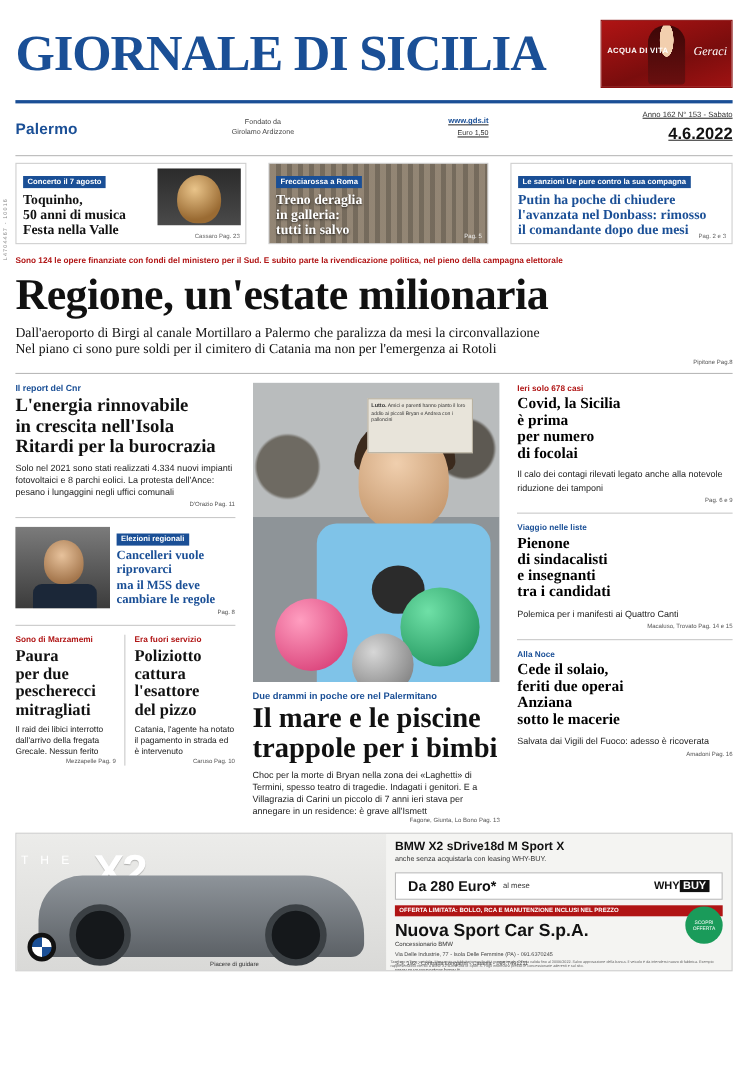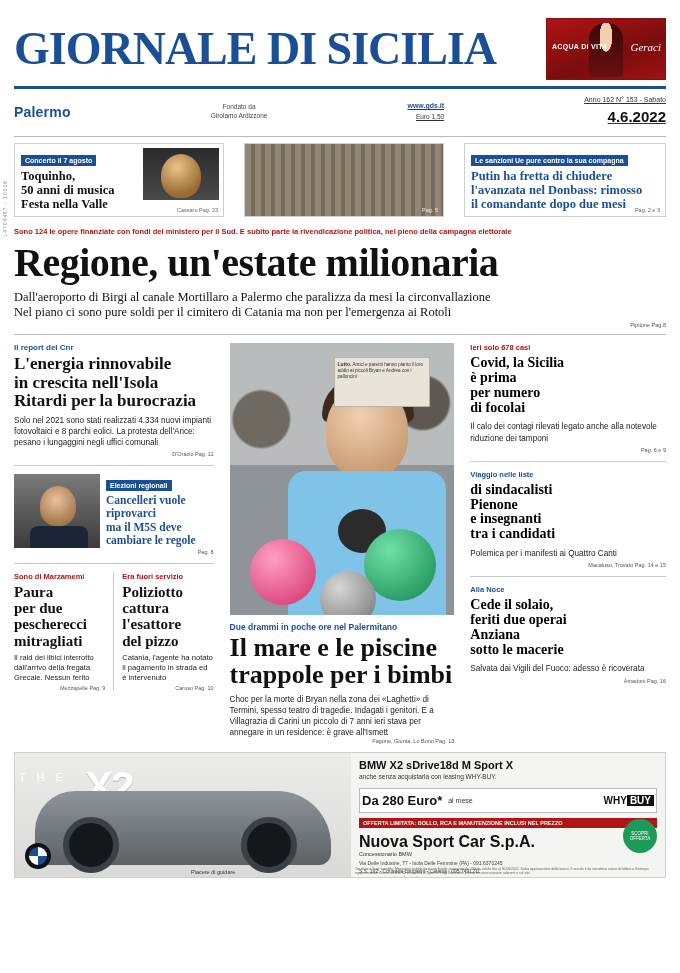--- a/index.html
+++ b/index.html
@@ -13,21 +13,21 @@
   }
   .page {
     position: relative;
     width: 680px; height: 973px;
     background: #ffffff;
     padding: 0 14px;
   }
   
   .masthead {
     display:flex; align-items:center; justify-content:space-between;
-    padding: 18px 0 6px 0;
+    padding: 18px 0 11px 0;
   }
   .logo {
     font-family: "Liberation Serif", serif;
     font-weight: 700;
     font-size: 46px;
     letter-spacing: -1px;
     color: #1a4f96;
     line-height: 1;
     white-space: nowrap;
   }
@@ -257,21 +257,21 @@
   .ad-car:after  { right:34px; }
   .ad-caption { position:absolute; left:176px; bottom:2px; font-size:5.5px;
     color:#333; font-family:"Liberation Sans", sans-serif; }
   .ad-bmw-logo { position:absolute; left:10px; bottom:8px; width:26px; height:26px;
     border-radius:50%; background:conic-gradient(#fff 0 25%, #1a4f96 0 50%, #fff 0 75%, #1a4f96 0);
     border:4px solid #111; }
   .ad-right { flex:1; padding:6px 8px; font-family:"Liberation Sans", sans-serif; }
   .ad-h1 { font-size:11px; font-weight:700; color:#111; }
   .ad-h2 { font-size:6.5px; color:#333; margin-top:2px; }
   .ad-price-row { display:flex; align-items:center; gap:6px; margin-top:8px;
-                  border:1px solid #bbb; background:#fff; padding:4px 2px; }
+                  border:1px solid #bbb; background:#fff; padding:4px 11px; }
   .ad-price { font-size:13px; font-weight:700; color:#111; }
   .ad-whybuy { margin-left:auto; font-size:10px; font-weight:700; color:#111; }
   .ad-whybuy span { background:#111; color:#fff; padding:0 3px; }
   .ad-offer { background:#b01414; color:#fff; font-size:5.5px; font-weight:700;
               padding:2px 4px; margin-top:5px; }
   .ad-dealer { font-size:16px; font-weight:700; margin-top:5px; }
   .ad-dealer-sub { font-size:5.5px; color:#333; }
   .ad-addr { font-size:5px; color:#444; line-height:1.45; margin-top:3px; }
   .ad-seal { position:absolute; right:8px; bottom:24px; width:34px; height:34px;
     border-radius:50%; background:#1a9b5a; color:#fff; font-size:4.5px;
@@ -331,26 +331,32 @@
       </div>
       <div class="kicker">Concerto il 7 agosto</div>
       <div class="t-title" style="white-space:pre-line;width:124px;">Toquinho,
 50 anni di musica
 Festa nella Valle</div>
       <div class="t-page">Cassaro Pag. 23</div>
     </div>
 
     <div class="teaser t2">
       <div class="rail"></div>
+      <div class="t2-inner">
+        <div class="kicker">Frecciarossa a Roma</div>
+        <div class="t-title" style="white-space:pre-line;">Treno deraglia
+in galleria:
+tutti in salvo</div>
+      </div>
       <div class="t-page" style="color:#eee;">Pag. 5</div>
     </div>
 
     <div class="teaser t3">
       <div class="kicker">Le sanzioni Ue pure contro la sua compagna</div>
-      <div class="t-title blue" style="white-space:pre-line;">Putin ha fretta di chiudere
+      <div class="t-title blue" style="white-space:pre-line;">Putin ha poche di chiudere
 l'avanzata nel Donbass: rimosso
 il comandante dopo due mesi</div>
       <div class="t-page">Pag. 2 e 3</div>
     </div>
   </div>
 
   <div class="lead-kicker">Sono 124 le opere finanziate con fondi del ministero per il Sud. E subito parte la rivendicazione politica, nel pieno della campagna elettorale</div>
   <div class="headline">Regione, un'estate milionaria</div>
   <div class="subhead">Dall'aeroporto di Birgi al canale Mortillaro a Palermo che paralizza da mesi la circonvallazione</div>
   <div class="subhead">Nel piano ci sono pure soldi per il cimitero di Catania ma non per l'emergenza ai Rotoli</div>
@@ -438,22 +444,22 @@
         <div class="r-title">per numero</div>
         <div class="r-title">di focolai</div>
         <div class="r-body">Il calo dei contagi rilevati legato anche alla notevole riduzione dei tamponi</div>
         <div class="r-sig">Pag. 6 e 9</div>
       </div>
 
       <div class="hr"></div>
 
       <div>
         <div class="r-kick blue">Viaggio nelle liste</div>
+        <div class="r-title">Pienone</div>
         <div class="r-title">di sindacalisti</div>
-        <div class="r-title">Pienone</div>
         <div class="r-title">e insegnanti</div>
         <div class="r-title">tra i candidati</div>
         <div class="r-body">Polemica per i manifesti ai Quattro Canti</div>
         <div class="r-sig">Macaluso, Trovato Pag. 14 e 15</div>
       </div>
 
       <div class="hr"></div>
 
       <div>
         <div class="r-kick blue">Alla Noce</div>

